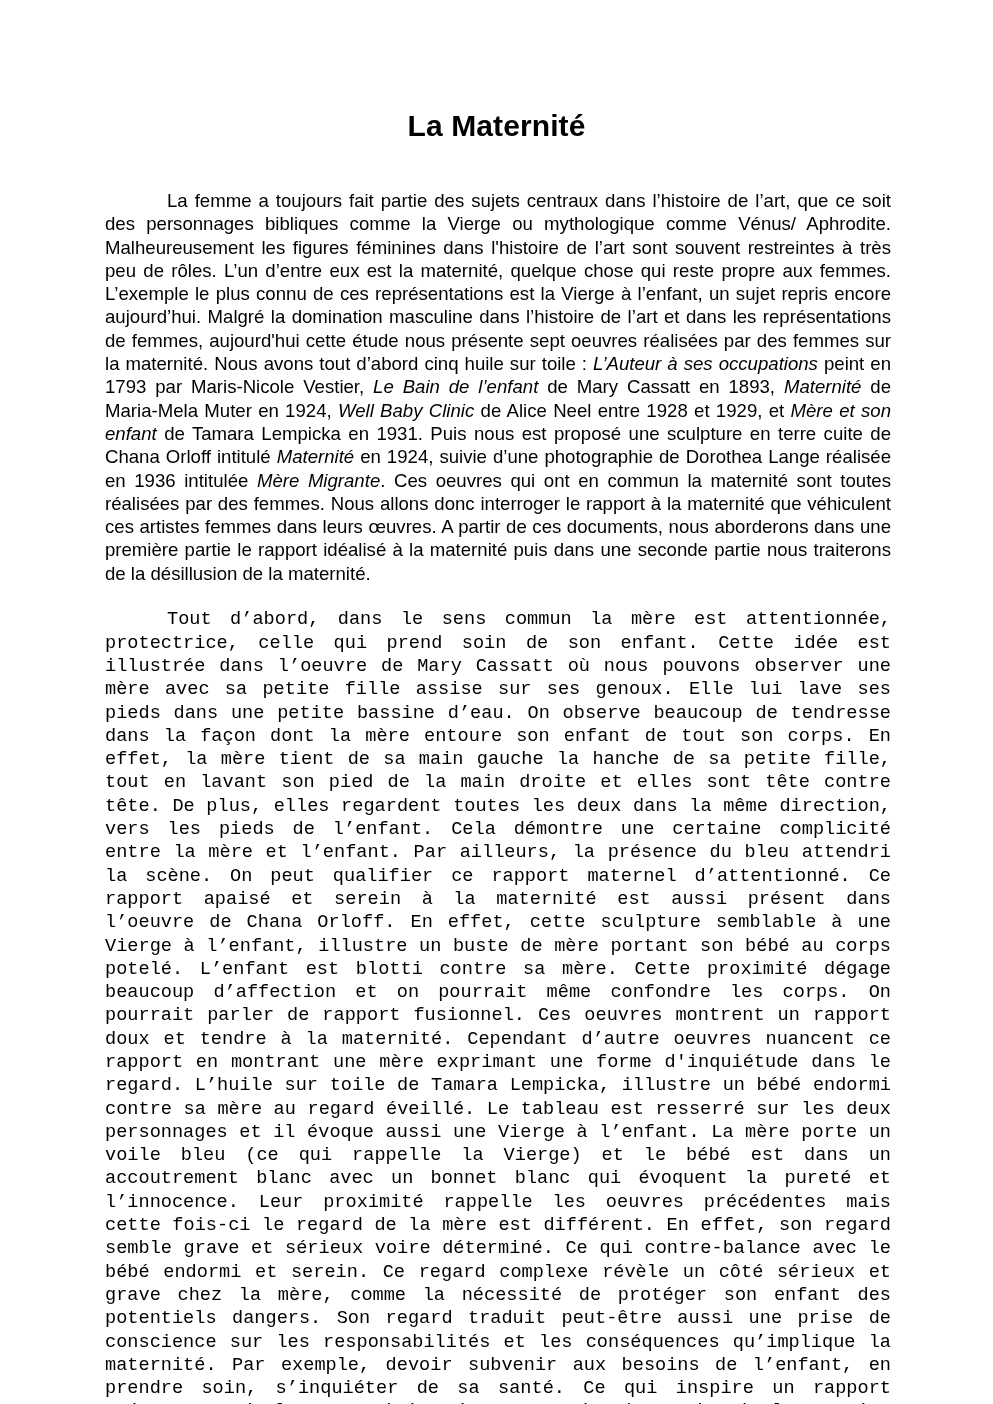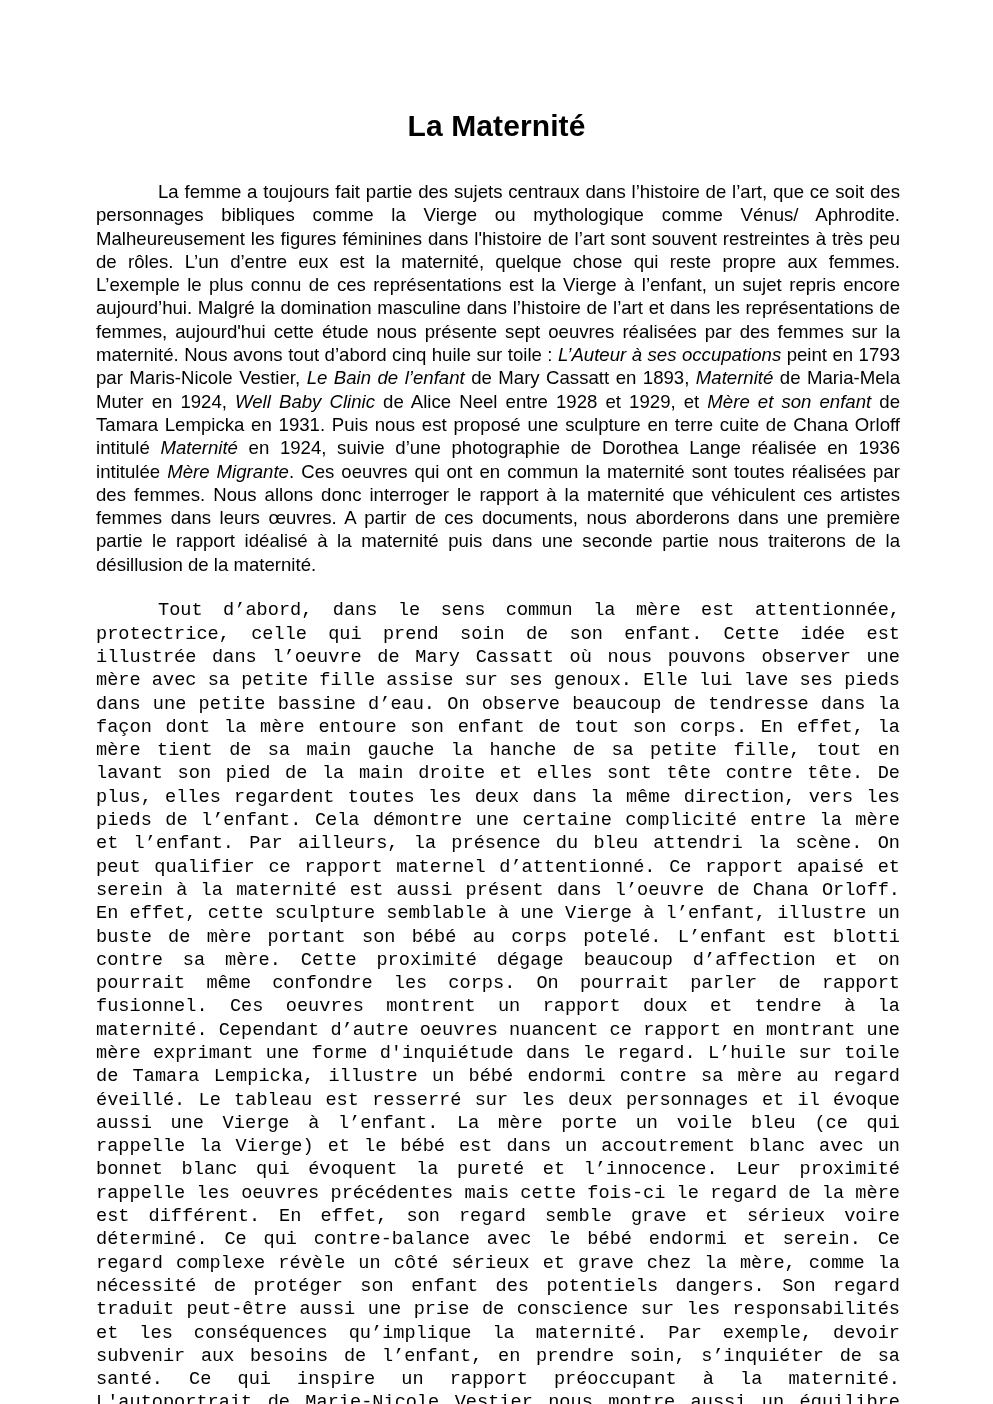--- a/index.html
+++ b/index.html
@@ -32,21 +32,21 @@
     letter-spacing: 0.1px;
     line-height: 1.2;
   }
   .body-wrap {
     position: absolute;
     top: 176px;
     left: 92px;
     width: 812px;
   }
   p.para {
-    margin: 4px;
+    margin: 13px;
     font-size: 18.6px;
     line-height: 23.3px;
     text-align: justify;
     text-justify: inter-word;
     text-indent: 62px;
     hyphens: none;
     word-spacing: 0px;
   }
   p.para + p.para {
     margin-top: 23.3px;

